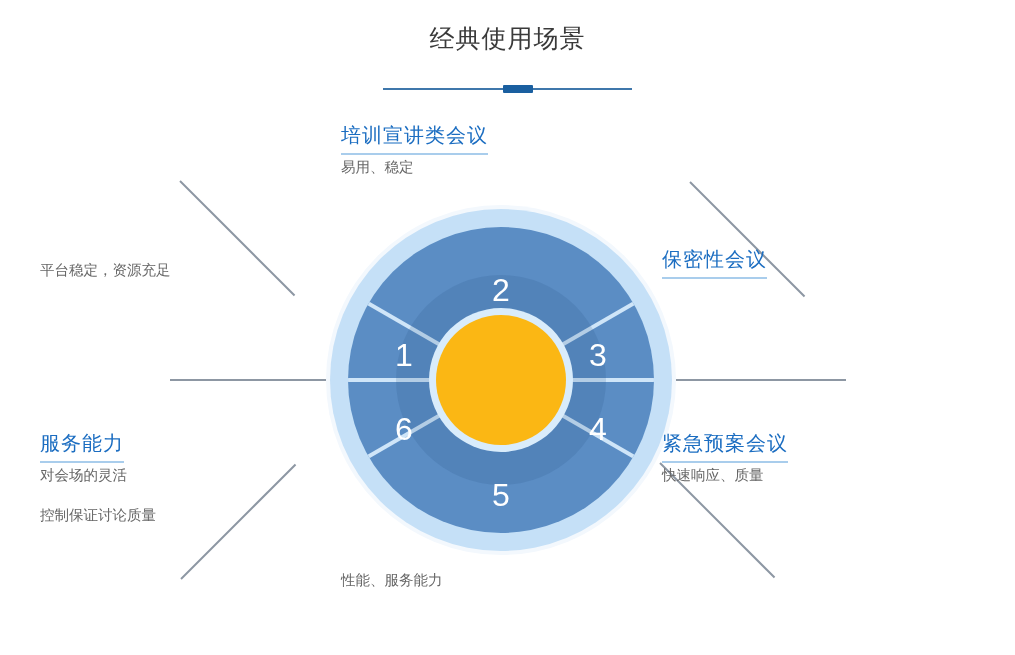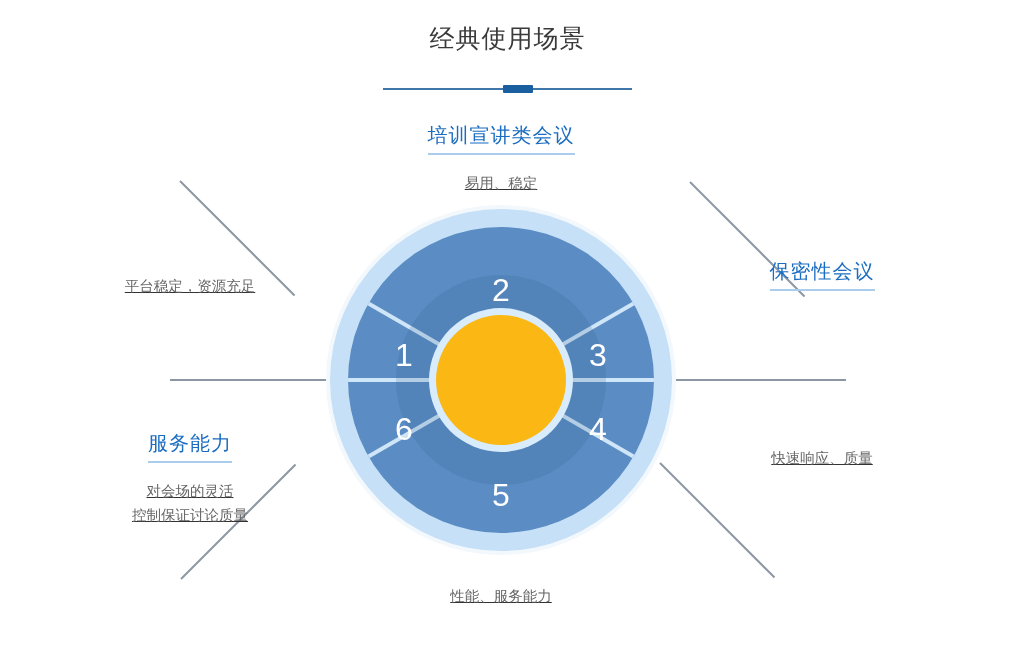--- a/index.html
+++ b/index.html
@@ -127,43 +127,41 @@
     font-size: 32px;
     line-height: 44px;
     color: #ffffff;
     font-family: "Liberation Sans", "DejaVu Sans", sans-serif;
     font-weight: 400;
   }
 
   
   .label-block {
     position: absolute;
-    text-align: center;
-    text-decoration: underline;
   }
   .label-head {
     font-size: 20px;
     color: #1b6dc1;
     letter-spacing: 1px;
     padding-bottom: 4px;
     display: inline-block;
     border-bottom: 2px solid #a9cdec;
     white-space: nowrap;
   }
   .label-sub {
-    margin-top: 16px;
+    margin-top: 0;
     font-size: 14.5px;
     color: #666666;
     line-height: 24px;
     white-space: nowrap;
   }
 
   .lbl-top      { left: 341px; top: 122px; width: 320px; }
   .lbl-left-top { left: 40px;  top: 258px; width: 300px; }
-  .lbl-right-top{ left: 662px; top: 258px; width: 320px; }
+  .lbl-right-top{ left: 662px; top: 246px; width: 320px; }
   .lbl-left-bot { left: 40px;  top: 430px; width: 300px; }
   .lbl-right-bot{ left: 662px; top: 430px; width: 320px; }
   .lbl-bottom   { left: 341px; top: 568px; width: 320px; }
 </style>
 </head>
 <body>
 
 <div class="page-title">经典使用场景</div>
 <div class="title-divider"></div>
 <div class="title-divider-center"></div>
@@ -206,22 +204,23 @@
   <div class="label-sub">平台稳定，资源充足</div>
 </div>
 
 <div class="label-block lbl-right-top">
   <div><span class="label-head">保密性会议</span></div>
 </div>
 
 <div class="label-block lbl-left-bot">
   <div><span class="label-head">服务能力</span></div>
   <div class="label-sub">对会场的灵活</div>
-  <div class="label-sub" style="margin-top:0;">控制保证讨论质量</div>
+  <div class="label-sub" style="margin-top:16px;">控制保证讨论质量</div>
 </div>
 
 <div class="label-block lbl-right-bot">
+  <div><span class="label-head">紧急预案会议</span></div>
   <div class="label-sub">快速响应、质量</div>
 </div>
 
 <div class="label-block lbl-bottom">
   <div class="label-sub">性能、服务能力</div>
 </div>
 
 </body></html>

